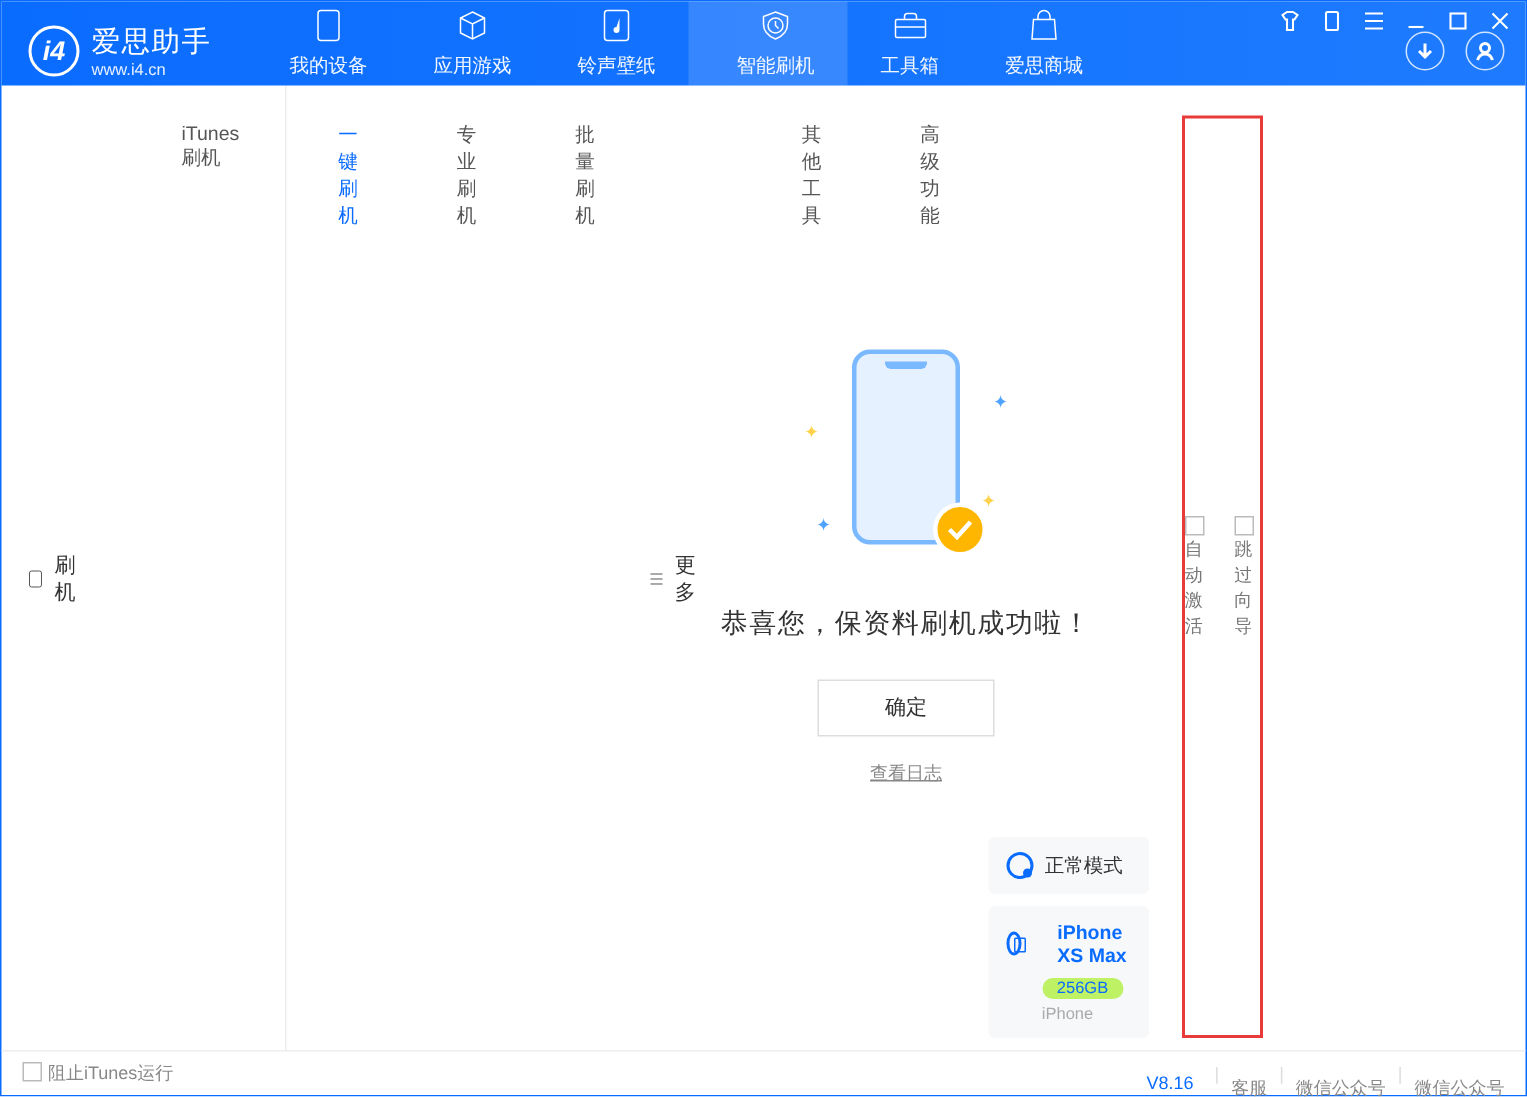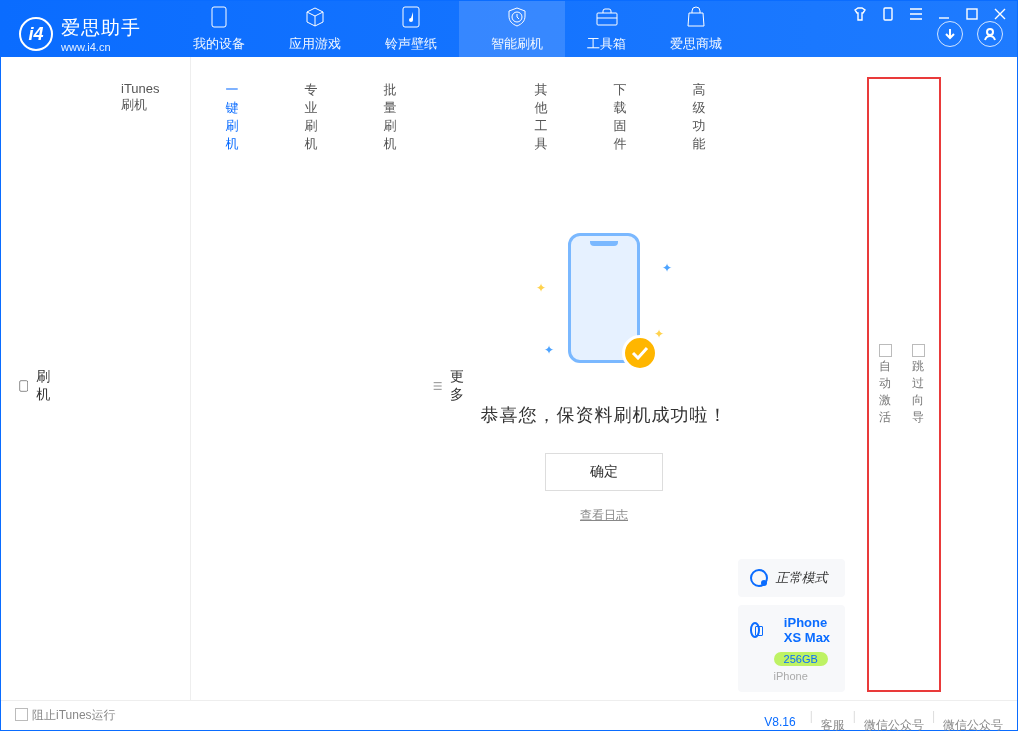--- a/index.html
+++ b/index.html
@@ -87,21 +87,21 @@
   font-size: 13px; color: #555; cursor: pointer;
 }
 .nav-item.active { color: #0a6cff; }
 
 .sidebar-bottom { margin-top: auto; padding: 10px 14px 0 14px; }
 .mode-box, .device-box {
   background: #f7f8fa; border-radius: 4px;
   padding: 10px 12px; margin-bottom: 8px;
   font-size: 13px; color: #333;
 }
-.mode-box { display: flex; align-items: center; gap: 8px; font-weight: 500; font-style: italic; }
+.mode-box { display: flex; align-items: center; gap: 8px; font-weight: 500; }
 .mode-box .mi {
   width: 18px; height: 18px; border: 2px solid #0a6cff; border-radius: 50%;
   position: relative;
 }
 .mode-box .mi::after {
   content: ""; position: absolute; width: 6px; height: 6px;
   background: #0a6cff; border-radius: 50%; right: -1px; bottom: -1px;
 }
 .device-box .dn { display: flex; align-items: center; gap: 24px; font-weight: 600; color: #0a6cff; margin-bottom: 6px; }
 .device-box .dn .di {
@@ -115,21 +115,21 @@
 .cap-badge {
   display: inline-block; background: #bef264; color: #0a6cff;
   padding: 1px 10px; border-radius: 10px; font-size: 11px; font-weight: 500;
   margin-left: 24px;
 }
 .device-sub { font-size: 11px; color: #aaa; margin-left: 24px; margin-top: 4px; }
 
 .highlight-box {
   border: 2px solid #e93a3a;
   margin: 6px 8px 8px 8px;
-  padding: 10px 10px;
+  padding: 10px 0;
   display: flex; gap: 16px; align-items: center;
   font-size: 12px; color: #777;
 }
 .chk {
   width: 13px; height: 13px; border: 1px solid #bbb;
   display: inline-block; margin-right: 4px; vertical-align: -2px;
   cursor: pointer; background: #fff;
 }
 
 
@@ -306,21 +306,20 @@
       <div class="nav-item">专业刷机</div>
       <div class="nav-item">批量刷机</div>
 
       <div class="nav-group-title">
         <svg width="14" height="12" viewBox="0 0 14 12">
             <path d="M1 1h12M1 6h12M1 11h12"></path>
           </svg>
         <span>更多</span>
       </div>
       <div class="nav-item">其他工具</div>
-      <div class="nav-item">下载固件</div>
       <div class="nav-item">高级功能</div>
 
       <div class="sidebar-bottom">
         <div class="mode-box">
           <span class="mi"></span>
           <span>正常模式</span>
         </div>
         <div class="device-box">
           <div class="dn">
             <span class="di"></span>

